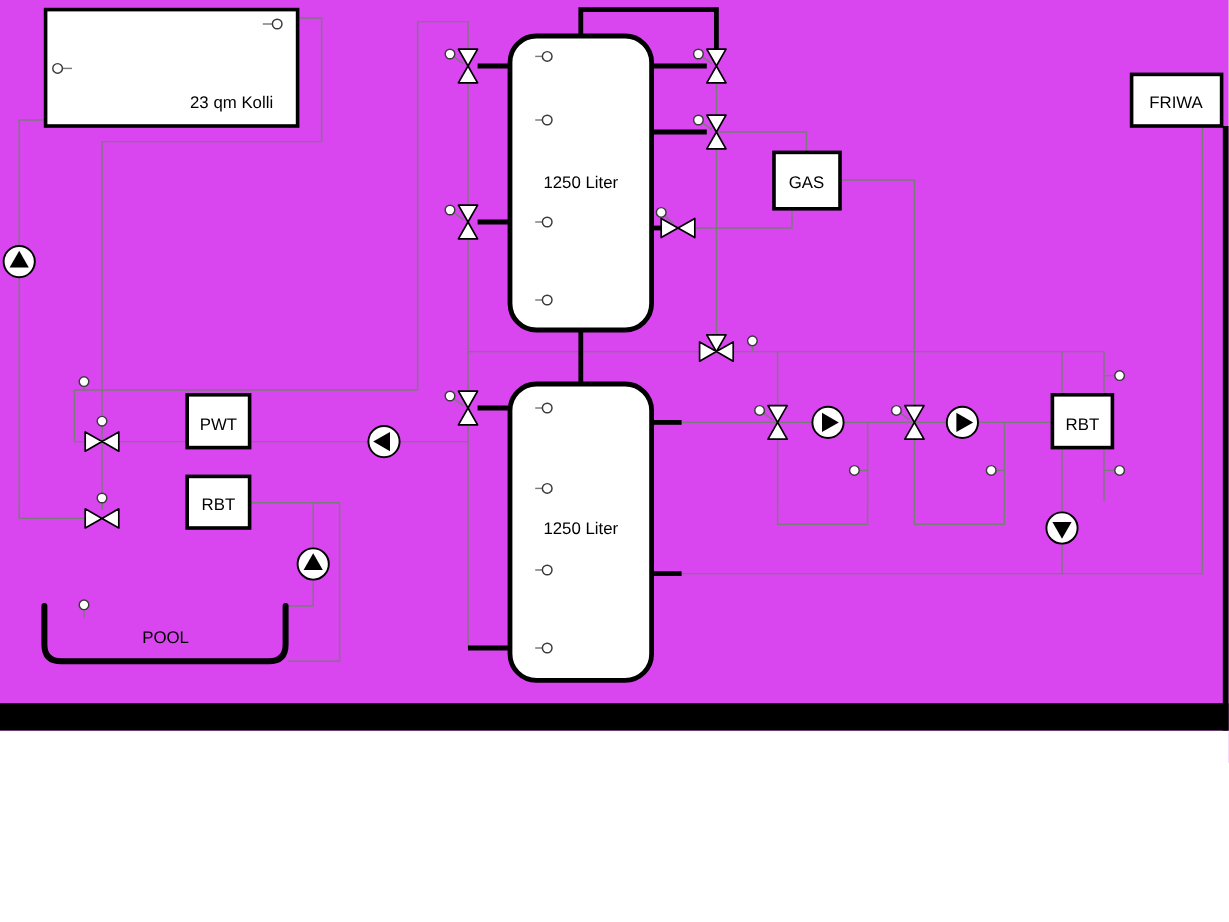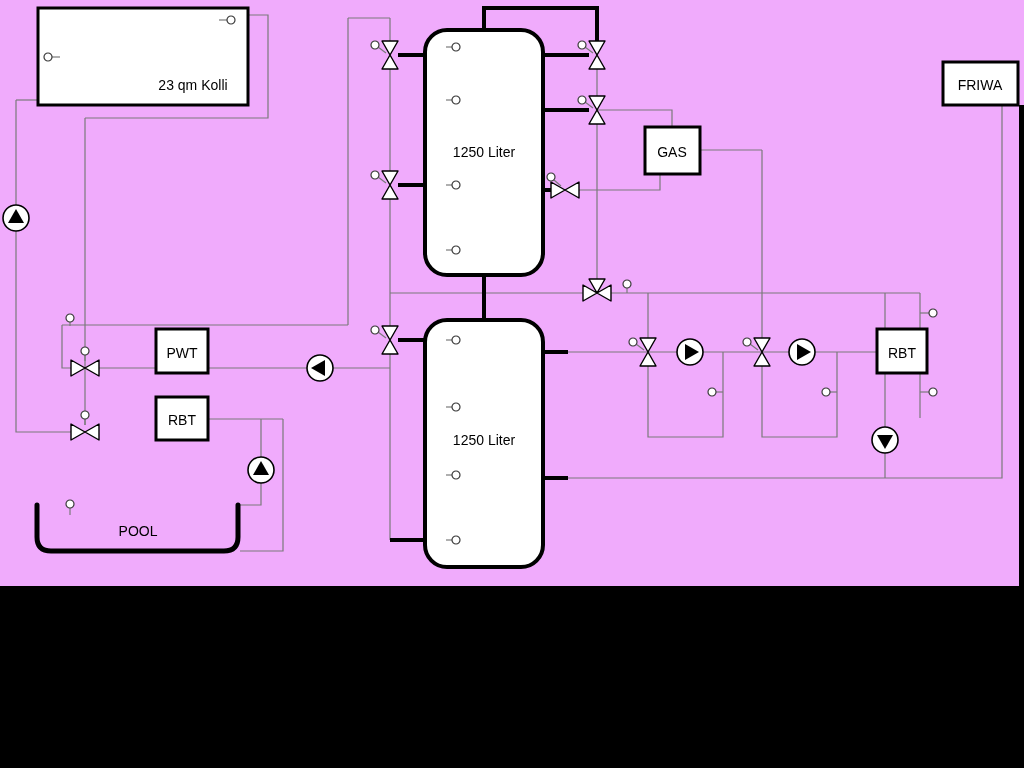--- a/index.html
+++ b/index.html
@@ -1,16 +1,16 @@
 <!DOCTYPE html>
 <html><head>
 <meta charset="utf-8">
 <style>
   html,body{margin:0;padding:0;background:#fff}
-  .stage{position:relative;width:1024px;height:768px;background:#f0abfc;overflow:hidden}
+  .stage{position:relative;width:1024px;height:609px;background:#d946ef;overflow:hidden}
   .stage svg{position:absolute;left:0;top:0}
   .pipe{stroke:#7a7a7a;stroke-width:1.2;fill:none}
   .thick{stroke:#000;stroke-width:4;fill:none}
   .box{fill:#fff;stroke:#000;stroke-width:3}
   .tank{fill:#fff;stroke:#000;stroke-width:4}
   .pool{fill:none;stroke:#000;stroke-width:5;stroke-linecap:round}
   .sym{fill:#fff;stroke:#000;stroke-width:1.4;stroke-linejoin:round}
   .pump-body{fill:#fff;stroke:#000;stroke-width:1.6}
   .pump-rotor{fill:#000;stroke:none}
   .sensor-dot{fill:#fff;stroke:#3a3a3a;stroke-width:1.2}

